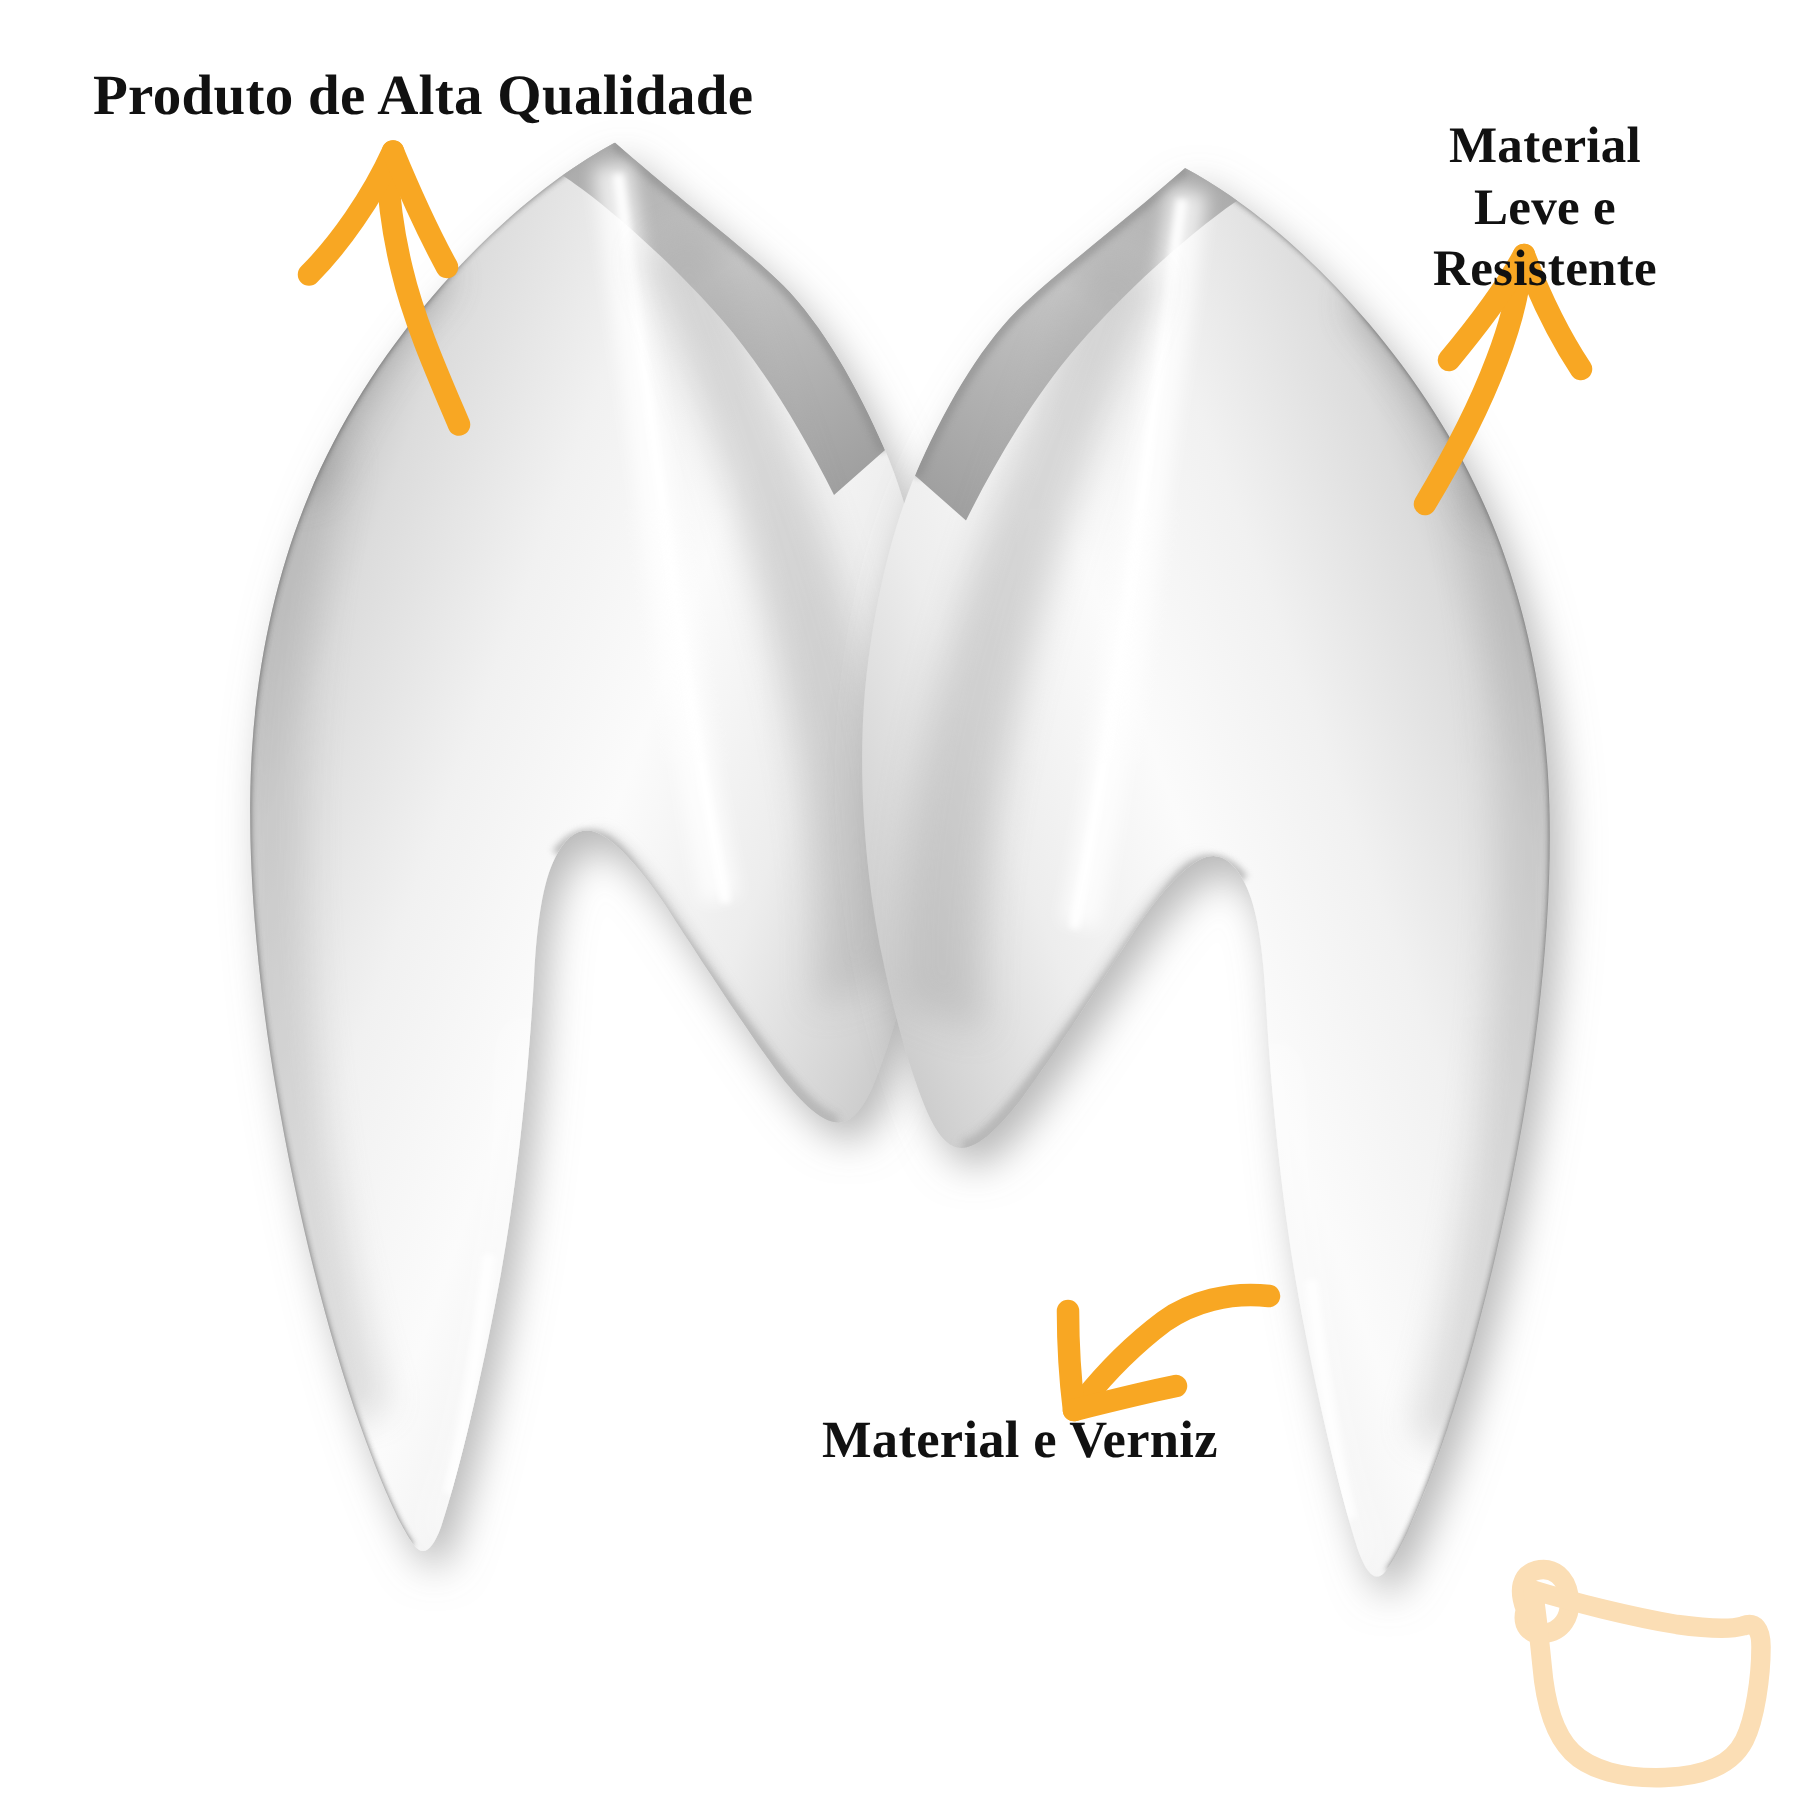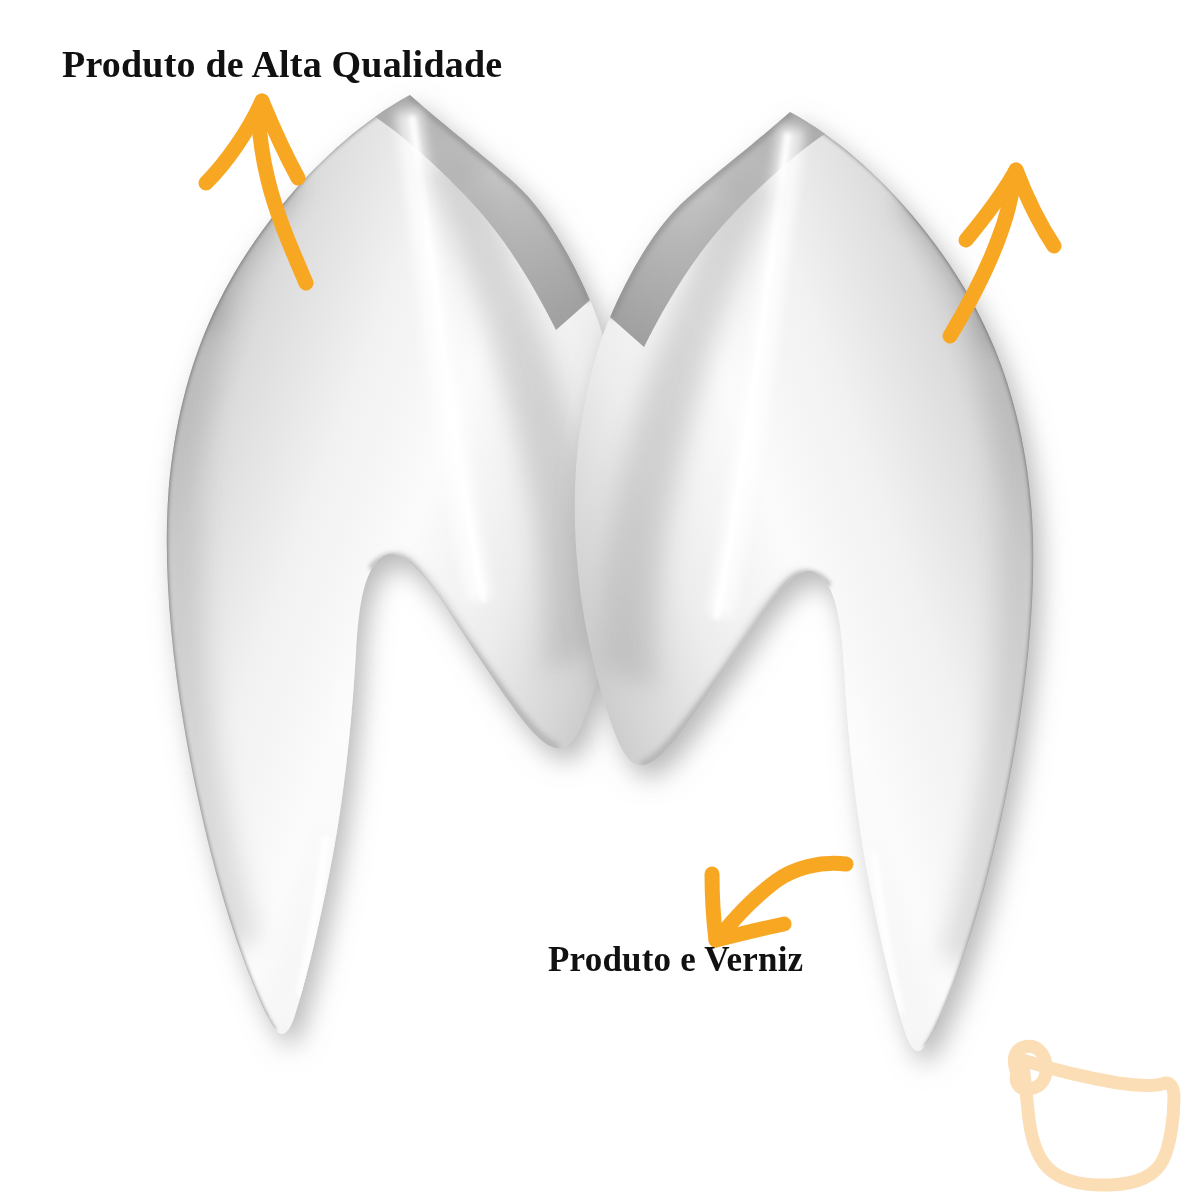--- a/index.html
+++ b/index.html
@@ -370,17 +370,20 @@
                  C 712 902 714 924 716 940"></path>
         <path d="M 716 940
                  C 740 934 764 928 784 924"></path>
       </g>
     </g>
   </svg>
 
   <div class="layer" id="text-layer" style="pointer-events:none;">
     <div class="callout" id="callout-quality">Produto de Alta Qualidade</div>
 
-
-    <div class="callout" id="callout-paint">Produto e Verniz</div>
+    <div class="callout" id="callout-material">Material
+Leve e
+Resistente</div>
+
+    <div class="callout" id="callout-paint">Material e Verniz</div>
   </div>
 
 </div>
 
 </body></html>

